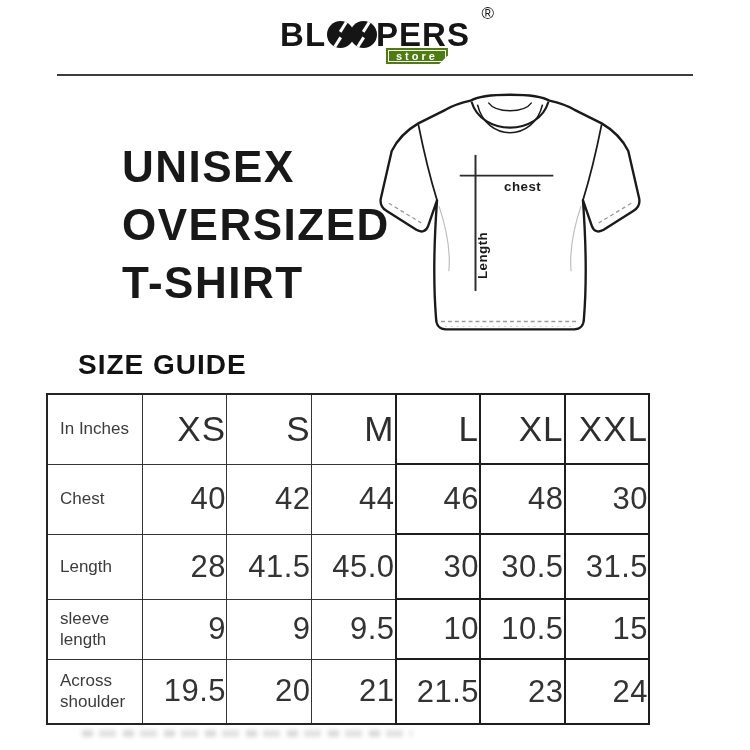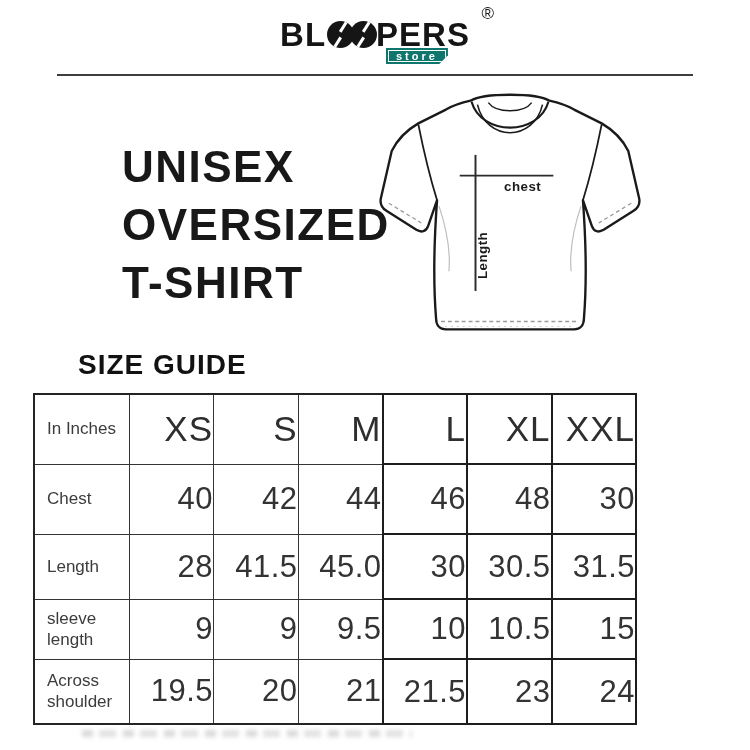--- a/index.html
+++ b/index.html
@@ -32,21 +32,21 @@
   }
   .shutter::before { left: 16px; top: -4px; transform: rotate(32deg); }
   .shutter::after  { left: 8px;  bottom: -4px; transform: rotate(32deg); }
   .reg-mark {
     position: absolute; top: -14px; right: -24px;
     font-size: 17px; font-weight: 400; color: #1c1c1c;
   }
   .store-badge {
     position: absolute; right: 22px; bottom: -13px;
     width: 62px; height: 16px;
-    background: #0f766e; color: #ffffff;
+    background: #4d7c0f; color: #ffffff;
     font-size: 11px; font-weight: 700; letter-spacing: 3px;
     line-height: 16px; text-align: center;
     outline: 1px solid #fff; outline-offset: -3px;
     clip-path: polygon(0 0, 100% 0, 100% 45%, 86% 100%, 0 100%);
   }
 
   .divider {
     width: 636px; margin: 0 auto;
     border-top: 2px solid #3d3d3d; height: 0;
   }
@@ -64,21 +64,21 @@
   .shirt-diagram { flex: none; margin-top: 4px; }
 
   
   .size-heading {
     margin: 8px 6px 13px 78px;
     font-size: 28px; font-weight: 800; letter-spacing: 1px; color: #121212;
     line-height: 30px;
   }
   table.size-table {
     border-collapse: collapse; table-layout: fixed;
-    width: 604px; margin-left: 33px;
+    width: 604px; margin-left: 46px;
     border: 2.4px solid #242424;
   }
   .size-table th, .size-table td {
     border: 1.5px solid #343434;
     text-align: right; vertical-align: middle;
     padding: 0; font-weight: 400;
   }
   .size-table .hv { border-width: 2.3px; border-color: #1d1d1d; }
   .size-table .unit {
     font-size: 17px; color: #3c3c3c; text-align: left; padding-left: 12px;

